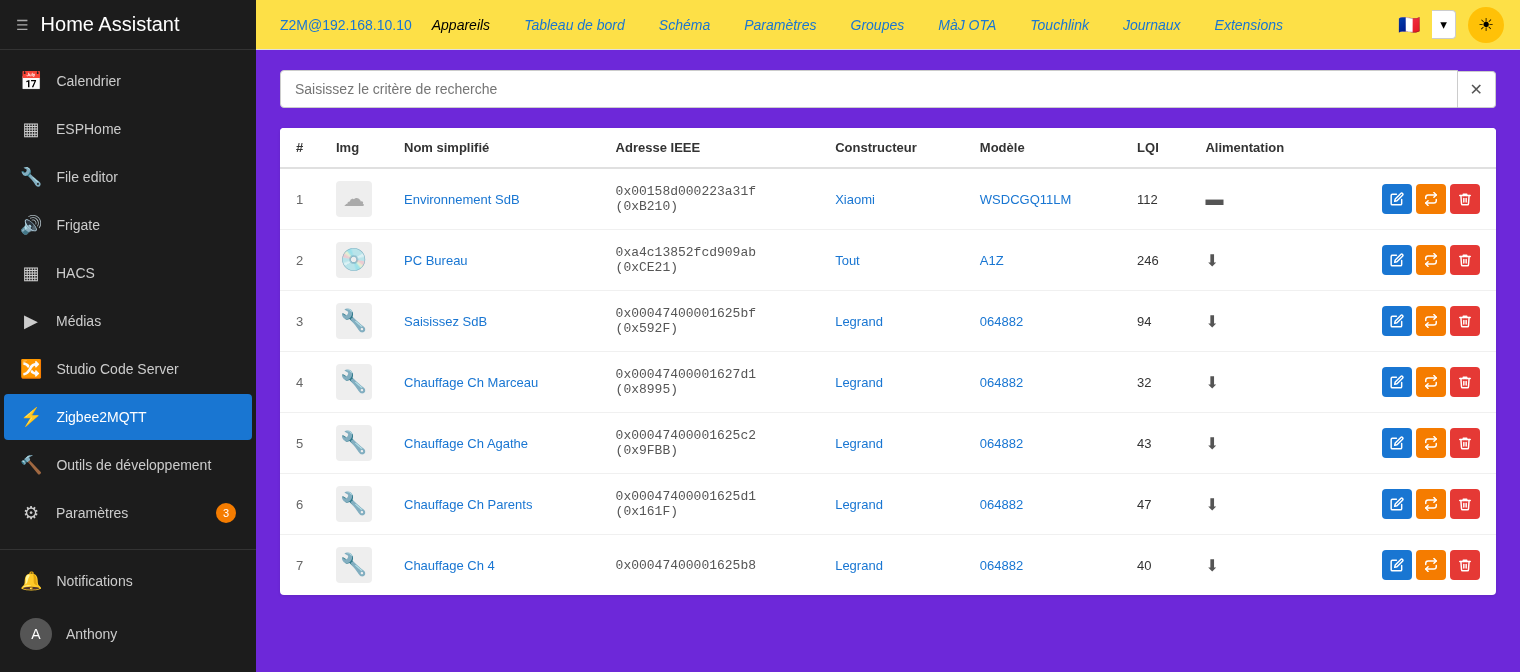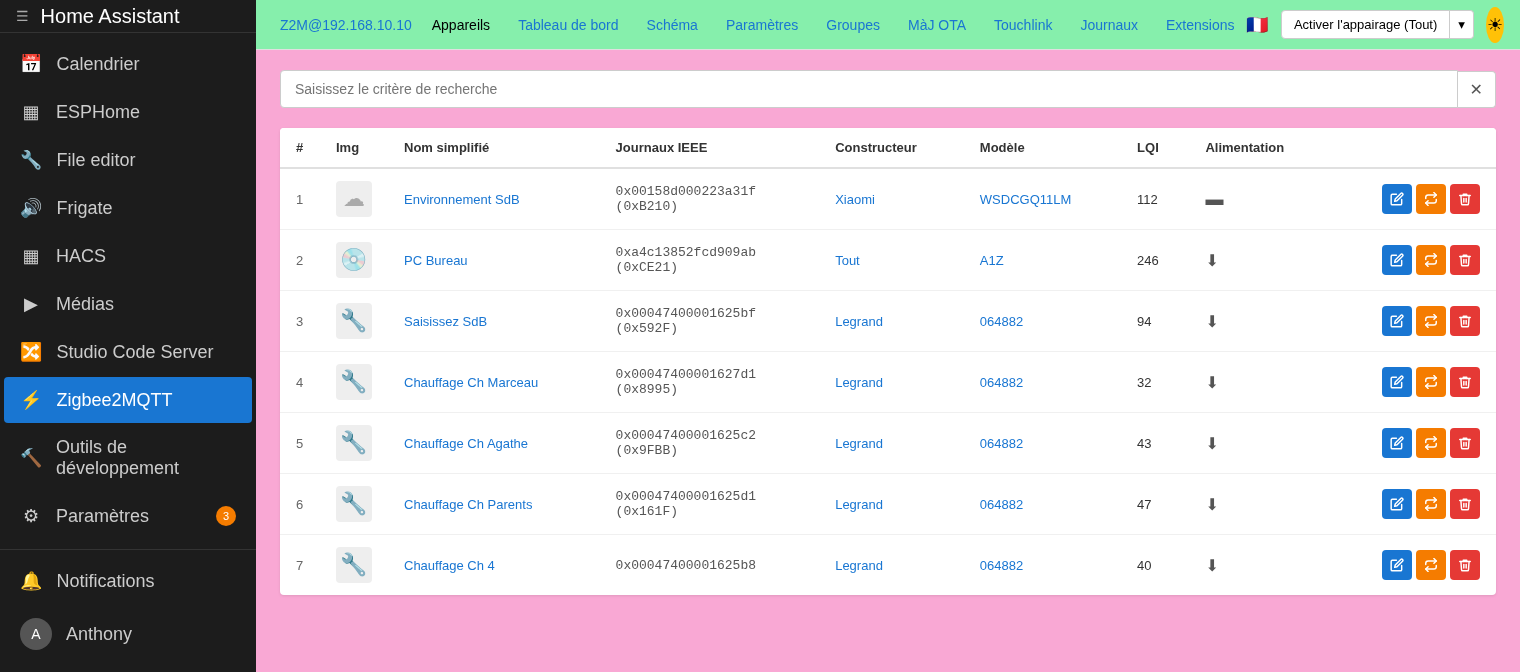--- a/index.html
+++ b/index.html
@@ -39,21 +39,21 @@
       align-items: center;
       padding: 12px 16px;
       gap: 14px;
       cursor: pointer;
       color: #ccc;
       border-radius: 4px;
       margin: 0 4px 2px;
       transition: background 0.1s;
     }
     .sidebar-item.active { background: #1976d2; color: #fff; border-radius: 4px; }
-    .sidebar-item-label { font-size: 18px; }
+    .sidebar-item-label { font-size: 14px; }
     .sidebar-icon { font-size: 18px; min-width: 22px; text-align: center; }
     .sidebar-badge {
       margin-left: auto;
       background: #f57c00;
       color: #fff;
       border-radius: 50%;
       width: 20px;
       height: 20px;
       font-size: 11px;
       display: flex;
@@ -74,21 +74,21 @@
       justify-content: center;
       font-size: 14px;
       color: #fff;
     }
 
     
     .main { flex: 1; display: flex; flex-direction: column; overflow: hidden; }
 
     
     .topnav {
-      background: #86efac;
+      background: #fde047;
       border-bottom: 1px solid #e0e0e0;
       display: flex;
       align-items: center;
       padding: 0 16px;
       height: 50px;
       gap: 4px;
       flex-wrap: nowrap;
       overflow: hidden;
     }
     .topnav-link {
@@ -138,21 +138,21 @@
       display: flex;
       align-items: center;
       justify-content: center;
     }
 
     
     .content {
       flex: 1;
       overflow-y: auto;
       padding: 20px 24px;
-      background: #f9a8d4;
+      background: #6d28d9;
     }
 
     
     .search-row {
       display: flex;
       align-items: center;
       margin-bottom: 20px;
       gap: 0;
     }
     .search-input {
@@ -312,53 +312,52 @@
       <span class="sidebar-avatar">A</span>
       <span class="sidebar-item-label">Anthony</span>
     </div>
     </div>
 </nav>
 
 <div class="main">
 
   <div class="topnav">
     <a class="topnav-link">Z2M@192.168.10.10</a>
-    <div id="topnav-tabs" style="display:flex;align-items:center;gap:12px;">
+    <div id="topnav-tabs" style="display:flex;align-items:center;gap:18px;font-style:italic;">
         <a class="topnav-link active">Appareils</a>
         <a class="topnav-link">Tableau de bord</a>
         <a class="topnav-link">Schéma</a>
         <a class="topnav-link">Paramètres</a>
         <a class="topnav-link">Groupes</a>
         <a class="topnav-link">MàJ OTA</a>
         <a class="topnav-link">Touchlink</a>
         <a class="topnav-link">Journaux</a>
         <a class="topnav-link">Extensions</a>
       </div>
     <span class="topnav-flag" style="margin-left:auto;">🇫🇷</span>
     <div class="topnav-pairing">
-      <button class="pairing-btn">Activer l'appairage (Tout)</button>
       <button class="pairing-dropdown">▾</button>
     </div>
     <button class="sun-btn">☀</button>
   </div>
 
   <div class="content">
 
     <div class="search-row">
       <input class="search-input" type="text" placeholder="Saisissez le critère de recherche" style="">
       <button class="search-clear">✕</button>
     </div>
 
     <table class="device-table">
       <thead>
         <tr id="table-header-row">
             <th>#</th>
             <th>Img</th>
             <th>Nom simplifié</th>
-            <th>Journaux IEEE</th>
+            <th>Adresse IEEE</th>
             <th>Constructeur</th>
             <th>Modèle</th>
             <th>LQI</th>
             <th>Alimentation</th>
             <th></th>
           </tr>
       </thead>
       <tbody id="table-body">
           <tr>
     <td class="col-num">1</td>

